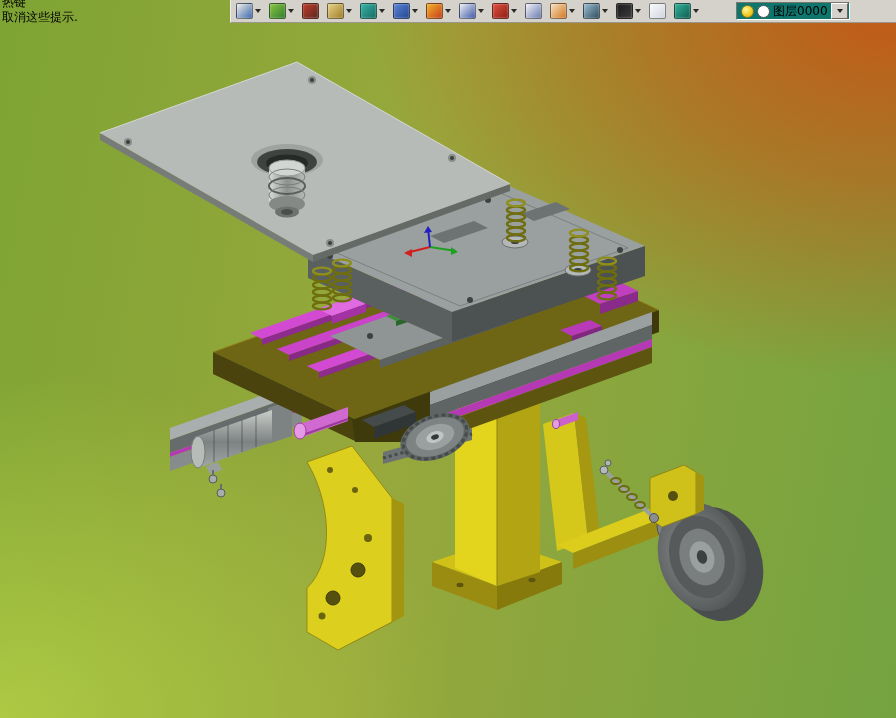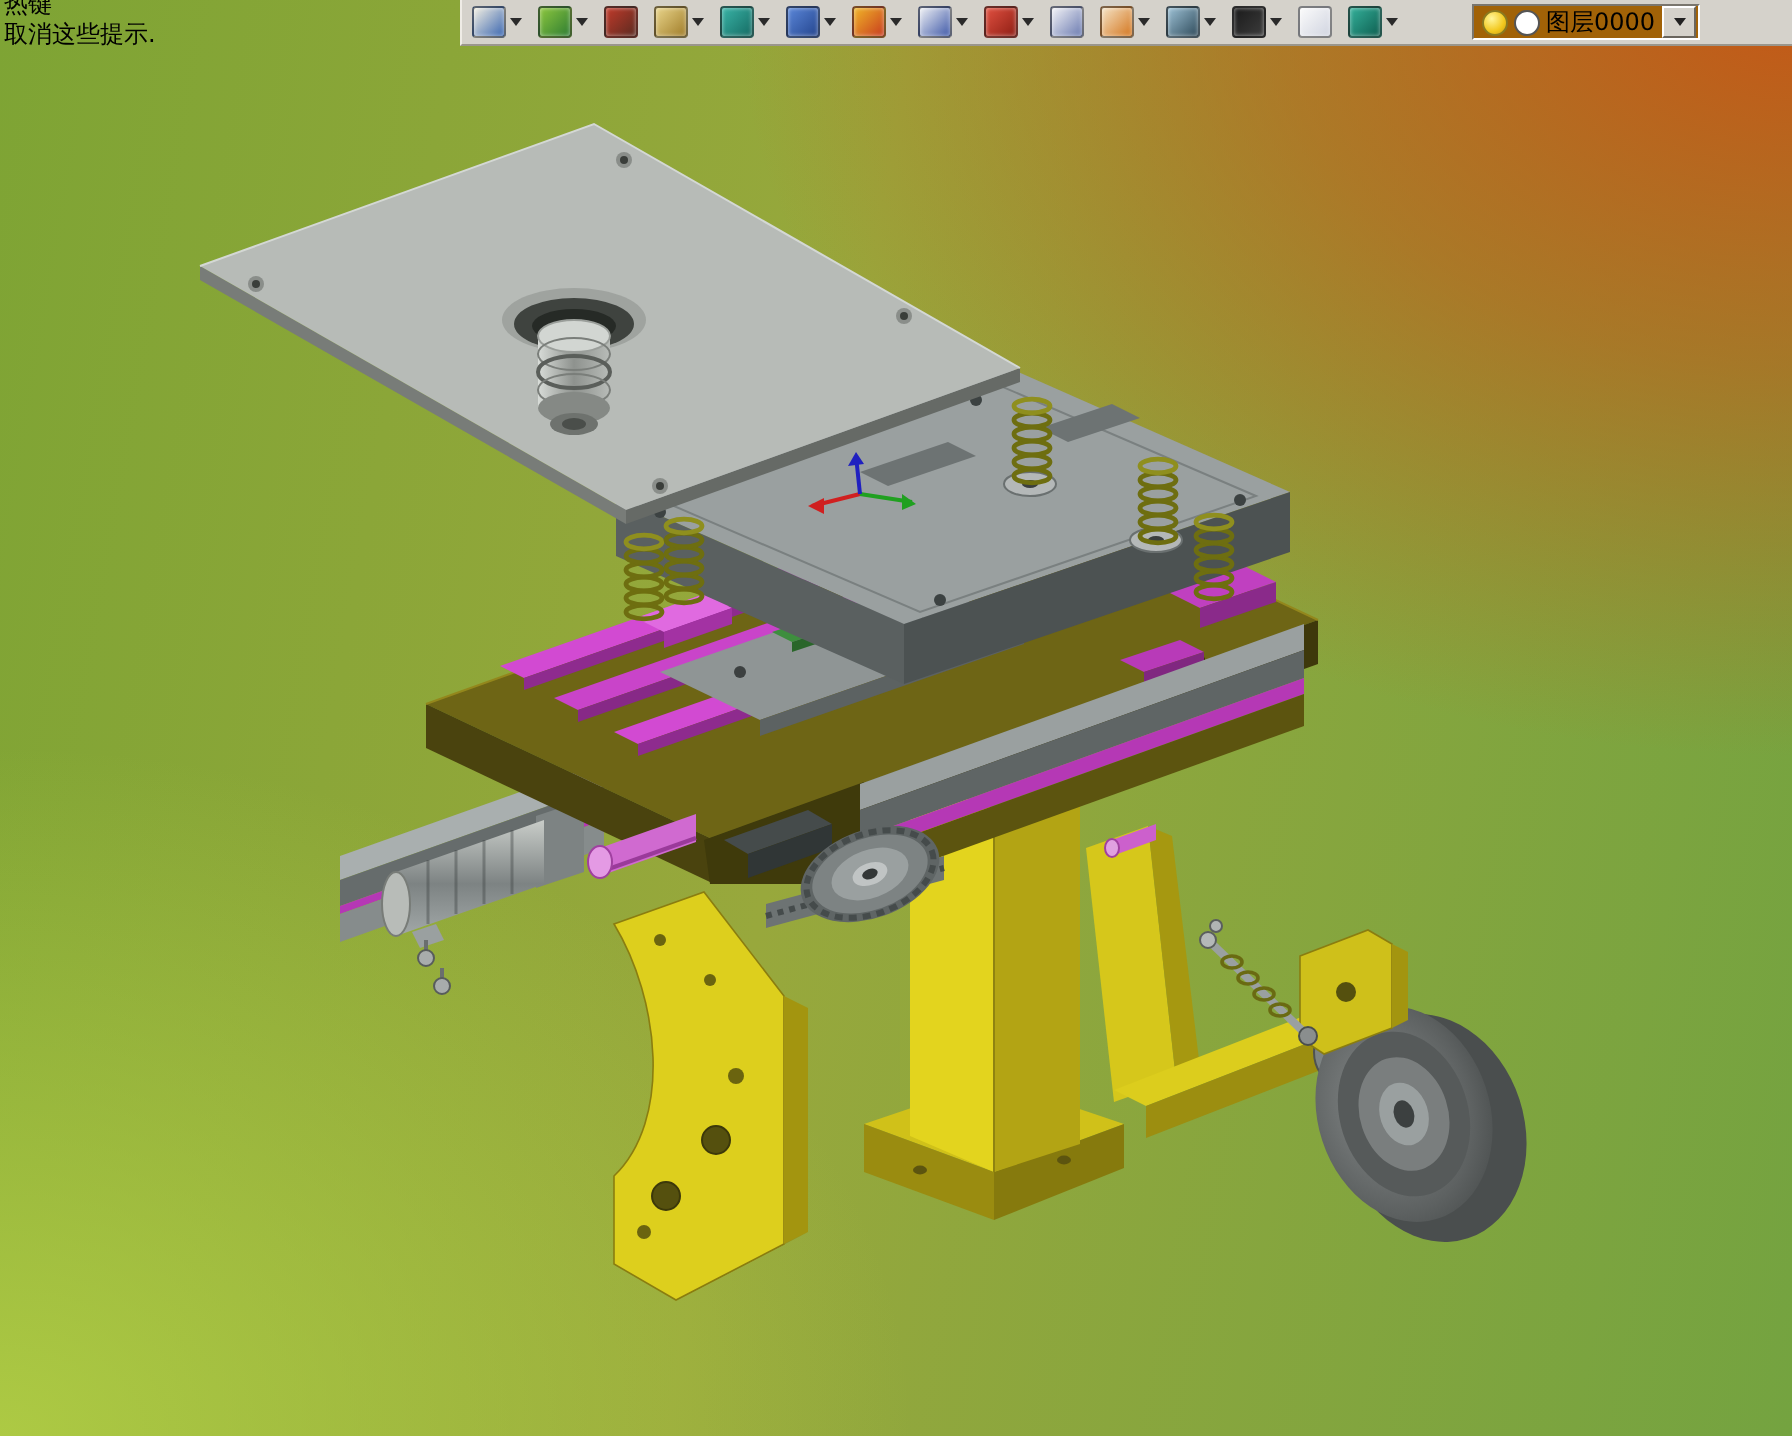--- a/index.html
+++ b/index.html
@@ -13,21 +13,21 @@
   .hint{position:absolute;top:-5px;left:2px;color:#000;font-size:12px;line-height:15px;}
   .toolbar{position:absolute;top:0;left:230px;right:0;height:23px;background:#d5d2cb;
     border-bottom:1px solid #9a968c;border-left:1px solid #efece6;
     display:flex;align-items:center;padding:0 4px;box-sizing:border-box;}
   .tools{display:flex;align-items:center;gap:6px;flex:0 0 auto;}
   .tool{display:flex;align-items:center;height:20px;padding:1px 1px;}
   .glyph{display:inline-block;width:15px;height:14px;border:1px solid rgba(40,40,40,0.55);
     border-radius:2px;box-shadow:inset 0 0 2px rgba(255,255,255,0.55);}
   .drop{width:0;height:0;border-left:3px solid transparent;border-right:3px solid transparent;
     border-top:4px solid #2a2a2a;margin-left:2px;}
-  .layer-box{margin-left:36px;display:flex;align-items:center;gap:3px;background:#a16207;
+  .layer-box{margin-left:36px;display:flex;align-items:center;gap:3px;background:#0f766e;
     border:1px solid;border-color:#7a766e #ffffff #ffffff #7a766e;height:18px;
     padding:0 1px 0 4px;width:114px;box-sizing:border-box;}
   .bulb{width:11px;height:11px;border-radius:50%;flex:0 0 auto;
     background:radial-gradient(circle at 35% 30%,#fff69a,#f2c81e 60%,#c89a10);border:1px solid #8a7a20;}
   .layer-circle{width:11px;height:11px;border-radius:50%;background:#ffffff;border:1px solid #555;flex:0 0 auto;}
   .layer-label{font-size:12px;color:#000;white-space:nowrap;flex:1;overflow:hidden;}
   .combo-arrow{width:15px;height:14px;background:#d5d2cb;border:1px solid;
     border-color:#ffffff #6a665e #6a665e #ffffff;display:flex;align-items:center;justify-content:center;flex:0 0 auto;}
   .combo-arrow::after{content:"";border-left:3px solid transparent;border-right:3px solid transparent;border-top:4px solid #222;}
 </style>

